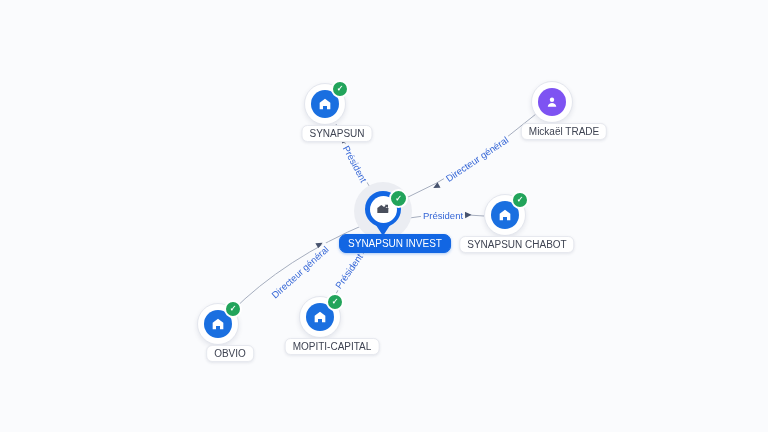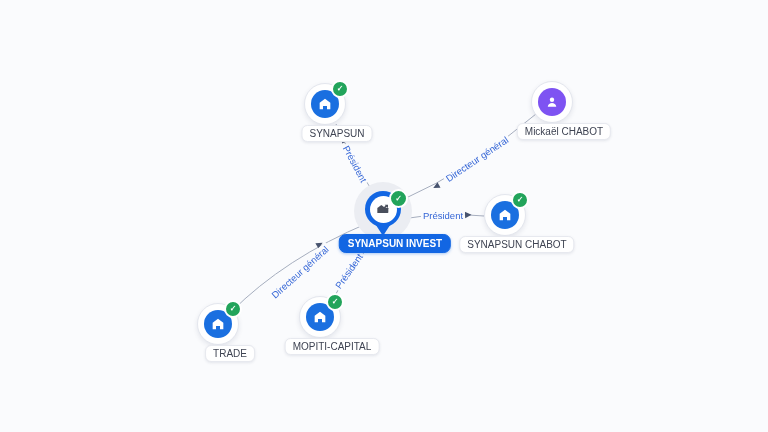--- a/index.html
+++ b/index.html
@@ -34,21 +34,21 @@
   .pin-body{position:absolute;left:-18px;top:-19px;width:36px;height:36px;
         border-radius:50%;background:#1266e3;}
   .pin-tip{position:absolute;left:-9px;top:12px;width:0;height:0;
         border-left:9px solid transparent;border-right:9px solid transparent;
         border-top:14px solid #1266e3;}
   .pin-inner{position:absolute;left:-13.5px;top:-14.5px;width:27px;height:27px;
         border-radius:50%;background:#fff;display:flex;align-items:center;
         justify-content:center;}
   .center-node .badge{left:6px;top:-21px;width:15px;height:15px;}
   .chip.blue{top:24px;background:#1266e3;border-color:#1266e3;color:#fff;
-        font-weight:bold;border-radius:7px;padding:3px 8px;
+        font-weight:normal;border-radius:7px;padding:3px 8px;
         box-shadow:0 1px 3px rgba(18,102,227,.35);}
 
   
   .edge-label{position:absolute;transform-origin:center;white-space:nowrap;
         font-size:9.5px;color:#3566d6;background:#fafbfd;padding:0 2px;
         line-height:11px;}
 </style>
 </head>
 <body>
 
@@ -91,21 +91,21 @@
 
   <div class="sat" style="left:552px;top:102px;">
     <div class="ring">
       <div class="disc person">
         <svg width="16" height="16" viewBox="0 0 24 24">
           <circle cx="12" cy="8.6" r="3.3" fill="#fff"></circle>
           <path d="M5.6 19 C6.2 15.2 8.8 13.4 12 13.4 S17.8 15.2 18.4 19 Z" fill="#fff"></path>
         </svg>
       </div>
     </div>
-    <div class="chip">Mickaël CHABOT</div>
+    <div class="chip">Mickaël TRADE</div>
   </div>
 
   <div class="sat" style="left:505px;top:215px;">
     <div class="ring">
       <div class="disc company">
         <svg width="16" height="16" viewBox="0 0 24 24">
             <path d="M12 4 L4 10 v10 h5 v-5 h6 v5 h5 V10 Z" fill="#fff"></path>
           </svg>
       </div>
       <span class="badge">✓</span>
@@ -115,21 +115,21 @@
 
   <div class="sat" style="left:218px;top:324px;">
     <div class="ring">
       <div class="disc company">
         <svg width="16" height="16" viewBox="0 0 24 24">
             <path d="M12 4 L4 10 v10 h5 v-5 h6 v5 h5 V10 Z" fill="#fff"></path>
           </svg>
       </div>
       <span class="badge">✓</span>
     </div>
-    <div class="chip">TRADE</div>
+    <div class="chip">OBVIO</div>
   </div>
 
   <div class="sat" style="left:320px;top:317px;">
     <div class="ring">
       <div class="disc company">
         <svg width="16" height="16" viewBox="0 0 24 24">
             <path d="M12 4 L4 10 v10 h5 v-5 h6 v5 h5 V10 Z" fill="#fff"></path>
           </svg>
       </div>
       <span class="badge">✓</span>

